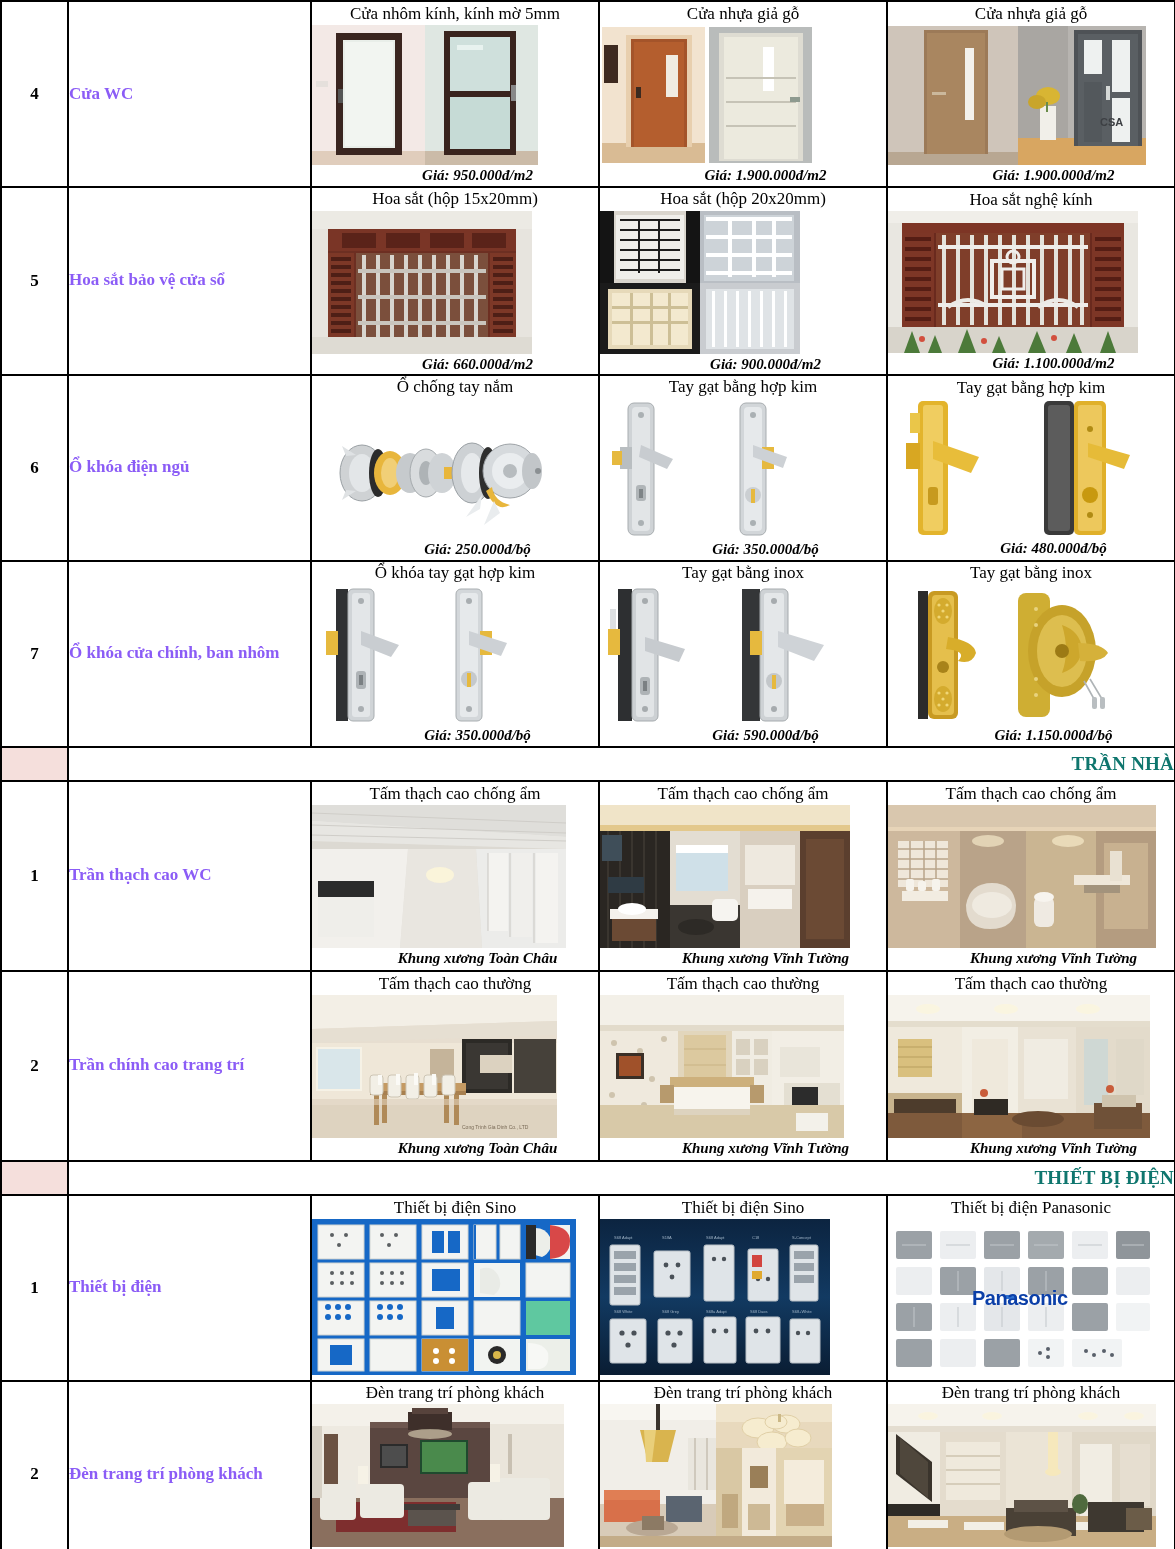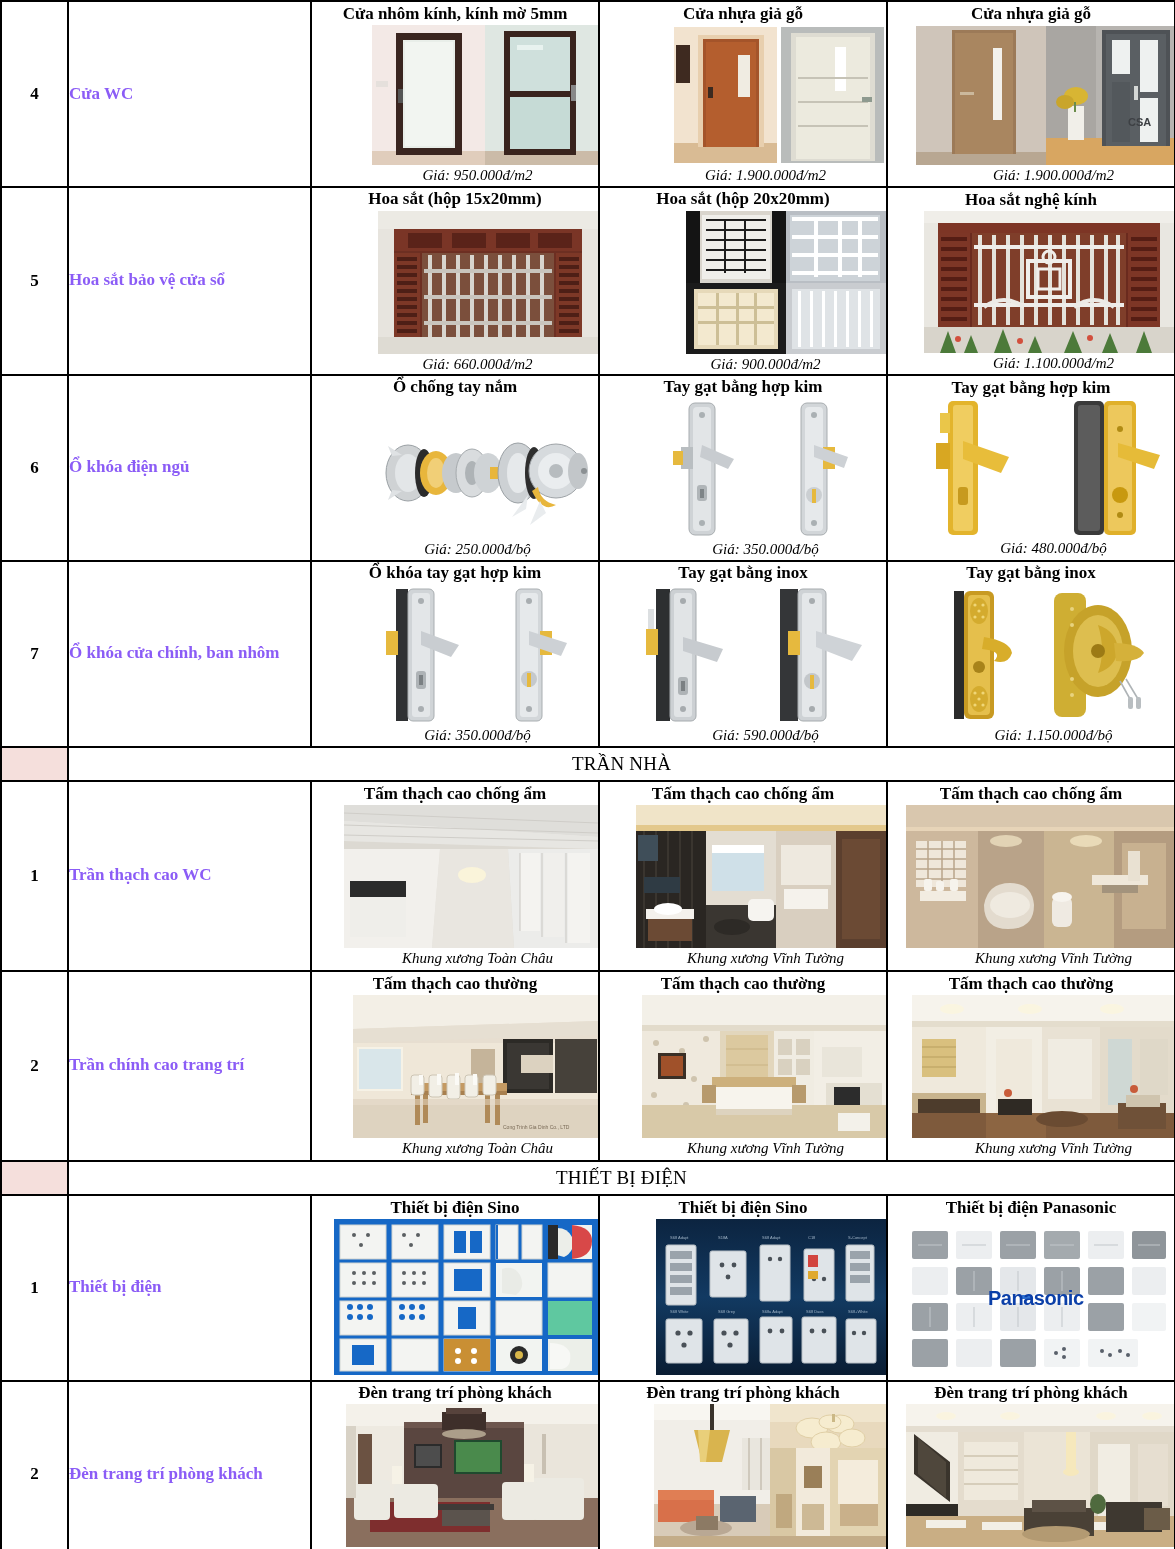--- a/index.html
+++ b/index.html
@@ -36,54 +36,54 @@
     line-height:1.35;
     color:#8b5cf6;
   }
   .opt-cell{
     background:#bdd3ef;
     text-align:center;
     padding:2px 3px 3px 3px;
     vertical-align:top;
   }
   .opt-title{
-    font-weight:bold;
+    font-weight:normal;
     font-size:17px;
     line-height:1.15;
     color:#000;
     padding:1px 0 2px 0;
     white-space:nowrap;
   }
   .opt-price{
     font-style:italic;
-    font-weight:normal;
+    font-weight:bold;
     font-size:15px;
     color:#000;
     padding:2px 0 1px 0;
     white-space:nowrap;
     margin-left:45px;
   }
   .pic-wrap{
     display:flex;
     align-items:center;
-    justify-content:flex-end;
+    justify-content:flex-start;
     overflow:hidden;
   }
   .section-row td{
     background:#f5dfdc;
     height:32px;
   }
   .section-row td.section-no{background:#f5dfdc;}
   .section-label{
-    font-weight:normal;
+    font-weight:bold;
     font-size:19px;
     letter-spacing:.2px;
     padding-left:10px;
-    color:#000000;
-    text-align:center;
+    color:#0f766e;
+    text-align:right;
   }
   svg{display:block;}
 </style>
 </head>
 <body>
 
 <table class="spec">
   <colgroup>
     <col class="c-no">
       <col class="c-name">

